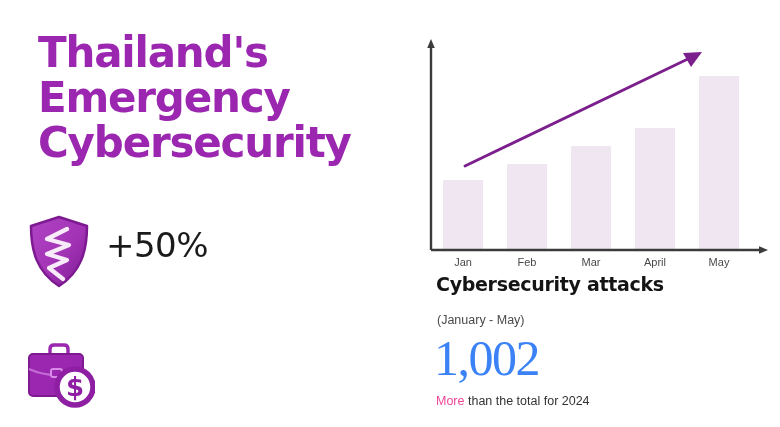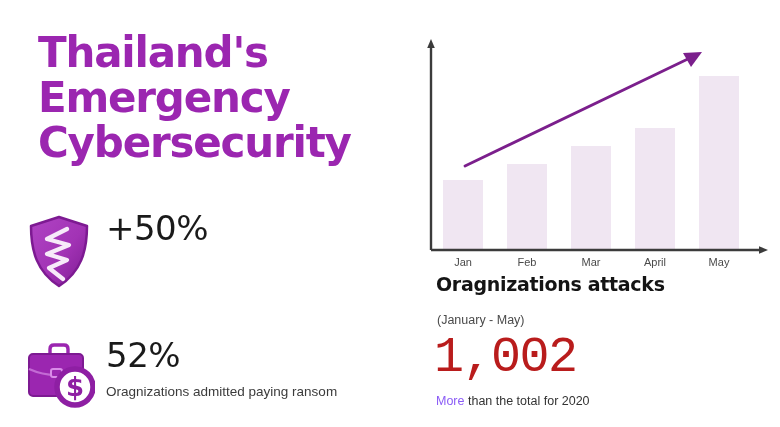--- a/index.html
+++ b/index.html
@@ -41,21 +41,21 @@
     line-height: 1.07;
     letter-spacing: -1.2px;
     color: #9B26B0;
     margin: 0;
   }
   .headline .hl-line { display: block; white-space: nowrap; }
 
   .stat-row {
     position: absolute;
     display: flex;
-    align-items: flex-start;
+    align-items: center;
   }
   .stat-row.row-1 { left: 20px; top: 200px; }
   .stat-row.row-2 { left: 20px; top: 327px; }
 
   .stat-icon {
     width: 78px;
     flex: 0 0 78px;
     display: flex;
     align-items: center;
     justify-content: center;
@@ -117,39 +117,39 @@
     top: 302px;
     font-family: "Liberation Sans", sans-serif;
     font-size: 12.5px;
     color: #4a4a4a;
     margin: 0;
   }
   .bignum {
     position: absolute;
     left: 24px;
     top: 322px;
-    font-family: Liberation Mono, monospace;
+    font-family: Liberation Serif, serif;
     font-size: 50px;
     font-weight: normal;
     letter-spacing: -1.5px;
-    color: #b91c1c;
+    color: #3b82f6;
     line-height: 1;
     margin: 0;
   }
   .bignote {
     position: absolute;
     left: 26px;
     top: 383px;
     font-family: "Liberation Sans", sans-serif;
     font-size: 12.5px;
     color: #333333;
     margin: 0;
     white-space: nowrap;
   }
-  .bignote .accent { color: #8b5cf6; }
+  .bignote .accent { color: #ec4899; }
 </style>
 </head>
 <body>
 
 <div class="infographic">
 
   <div class="left-col">
 
     <h1 class="headline">
       <span class="hl-line">Thailand's</span>
@@ -184,24 +184,20 @@
 
           <rect x="6" y="12" width="54" height="42" rx="4" ry="4" fill="#9B26B0" stroke="#7D1A92" stroke-width="2"></rect>
 
           <path d="M6 27 Q33 39 60 27" fill="none" stroke="#C36AD4" stroke-width="2.4"></path>
           <rect x="28" y="27" width="11" height="8" rx="2" ry="2" fill="#9B26B0" stroke="#D98BE8" stroke-width="2"></rect>
 
           <circle cx="52" cy="45" r="18" fill="#ffffff" stroke="#8E1FA3" stroke-width="5.5"></circle>
           <text x="52" y="54" text-anchor="middle" font-family="DejaVu Sans, sans-serif" font-size="26" font-weight="bold" fill="#8E1FA3">$</text>
         </svg>
       </div>
-      <div class="stat-body">
-        <p class="stat-value">52%</p>
-        <p class="stat-desc">Oragnizations admitted paying ransom</p>
-      </div>
     </div>
 
   </div>
 
   <div class="right-col">
 
     <div class="chart-wrap">
       <svg class="chart-svg" width="370" height="240" viewBox="0 0 370 240" xmlns="http://www.w3.org/2000/svg">
 
         <g>
@@ -230,23 +226,23 @@
         <g font-family="Liberation Sans, sans-serif" font-size="11" fill="#4a4a4a" text-anchor="middle">
           <text x="53" y="237">Jan</text>
           <text x="117" y="237">Feb</text>
           <text x="181" y="237">Mar</text>
           <text x="245" y="237">April</text>
           <text x="309" y="237">May</text>
         </g>
       </svg>
     </div>
 
-    <p class="chart-caption">Oragnizations attacks</p>
+    <p class="chart-caption">Cybersecurity attacks</p>
     <p class="chart-subcaption">(January - May)</p>
 
     <p class="bignum">1,002</p>
     <p class="bignote">
-      <span class="accent">More</span><span> than the total for 2020</span>
+      <span class="accent">More</span><span> than the total for 2024</span>
     </p>
 
   </div>
 
 </div>
 
 </body></html>

